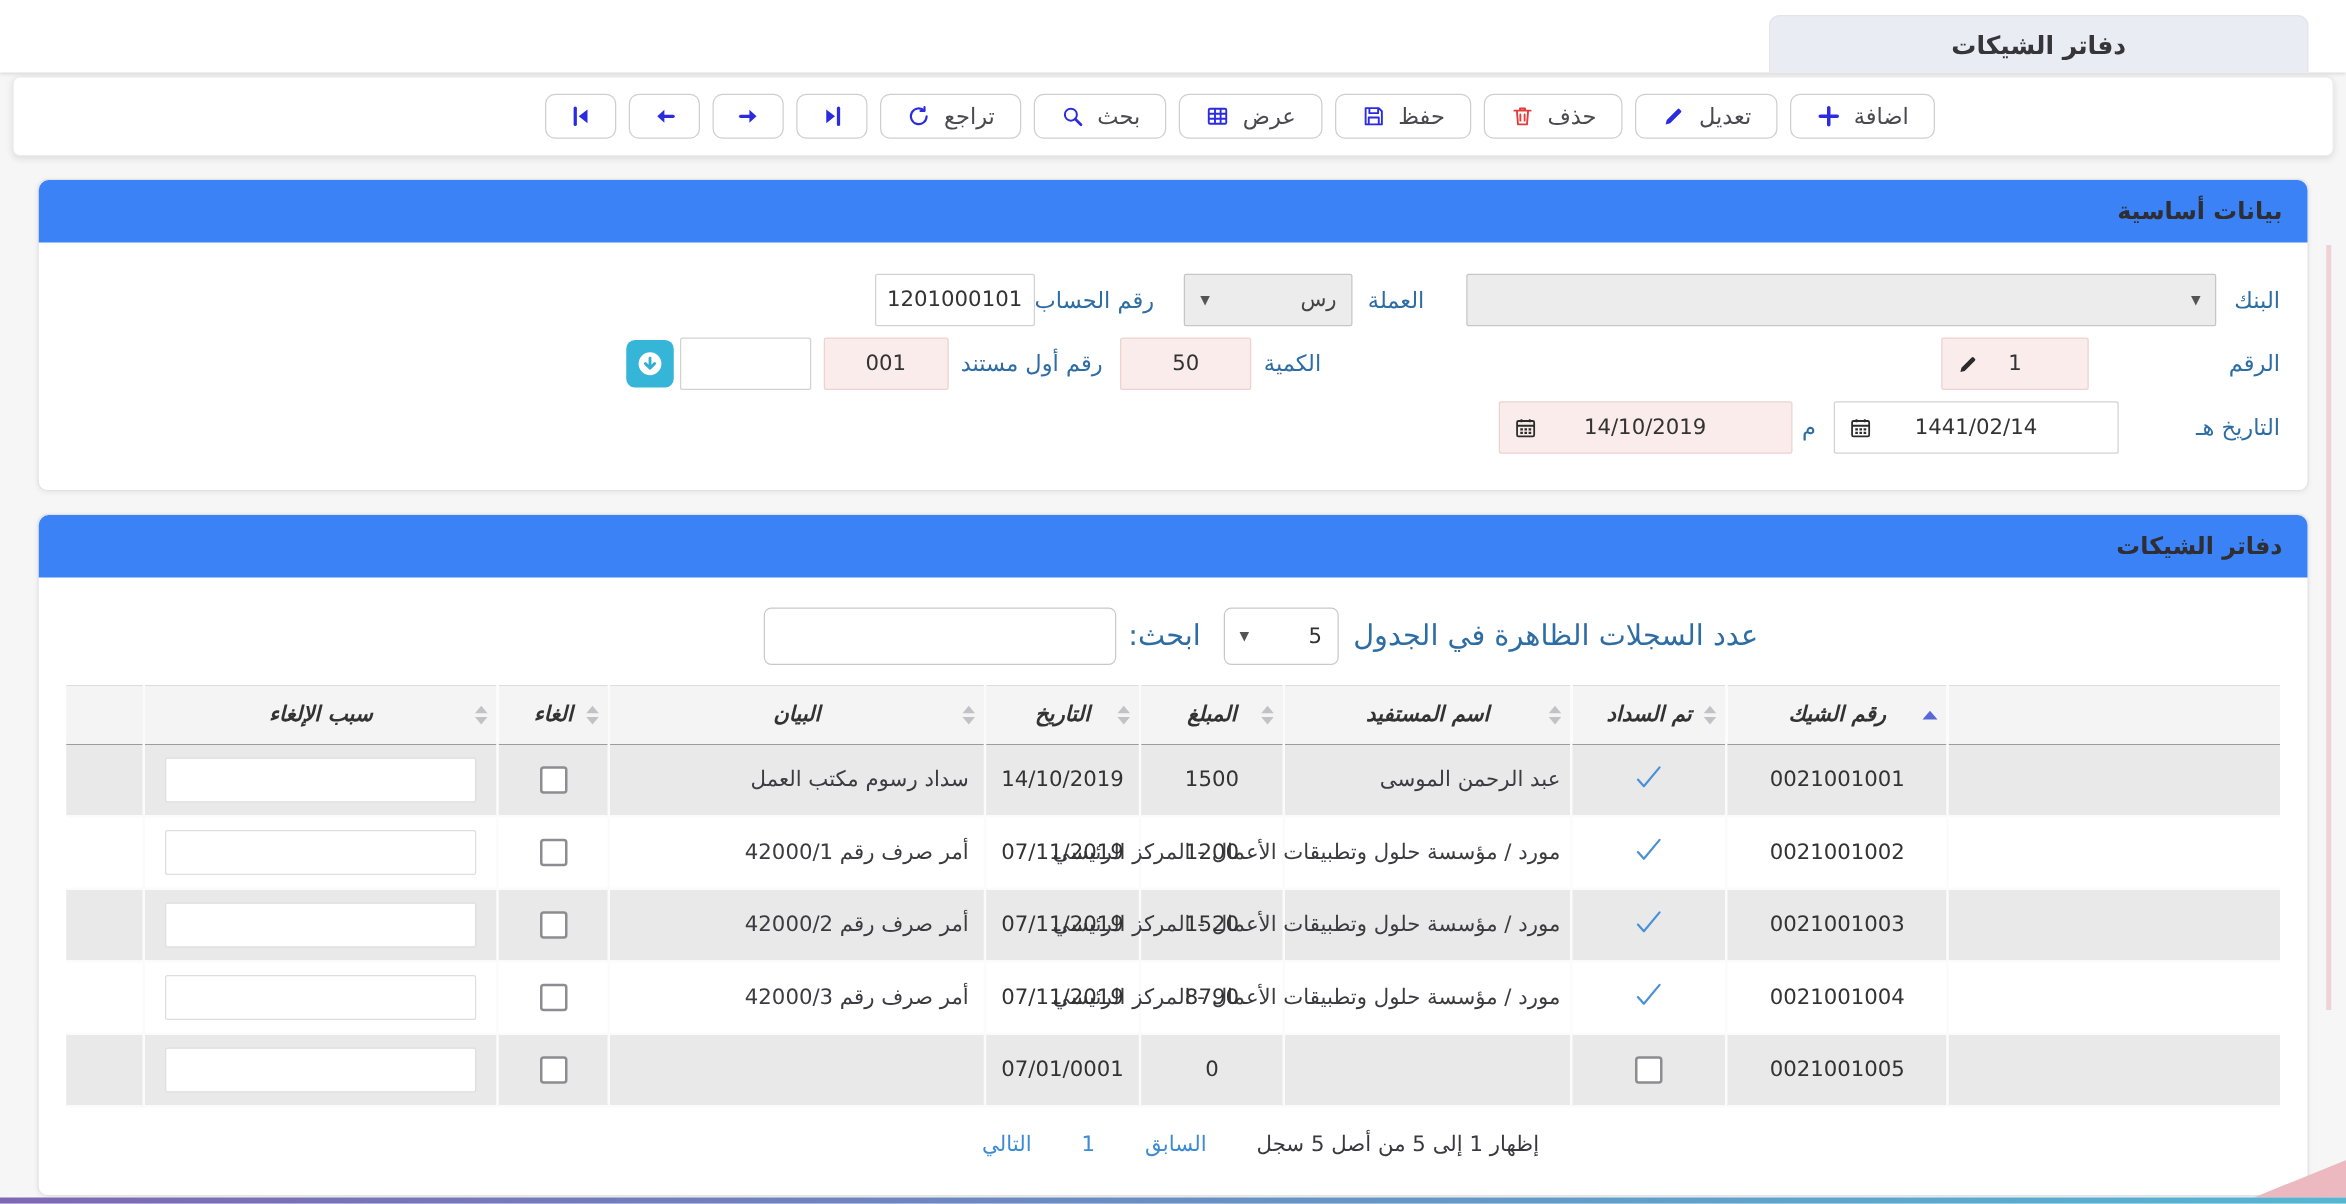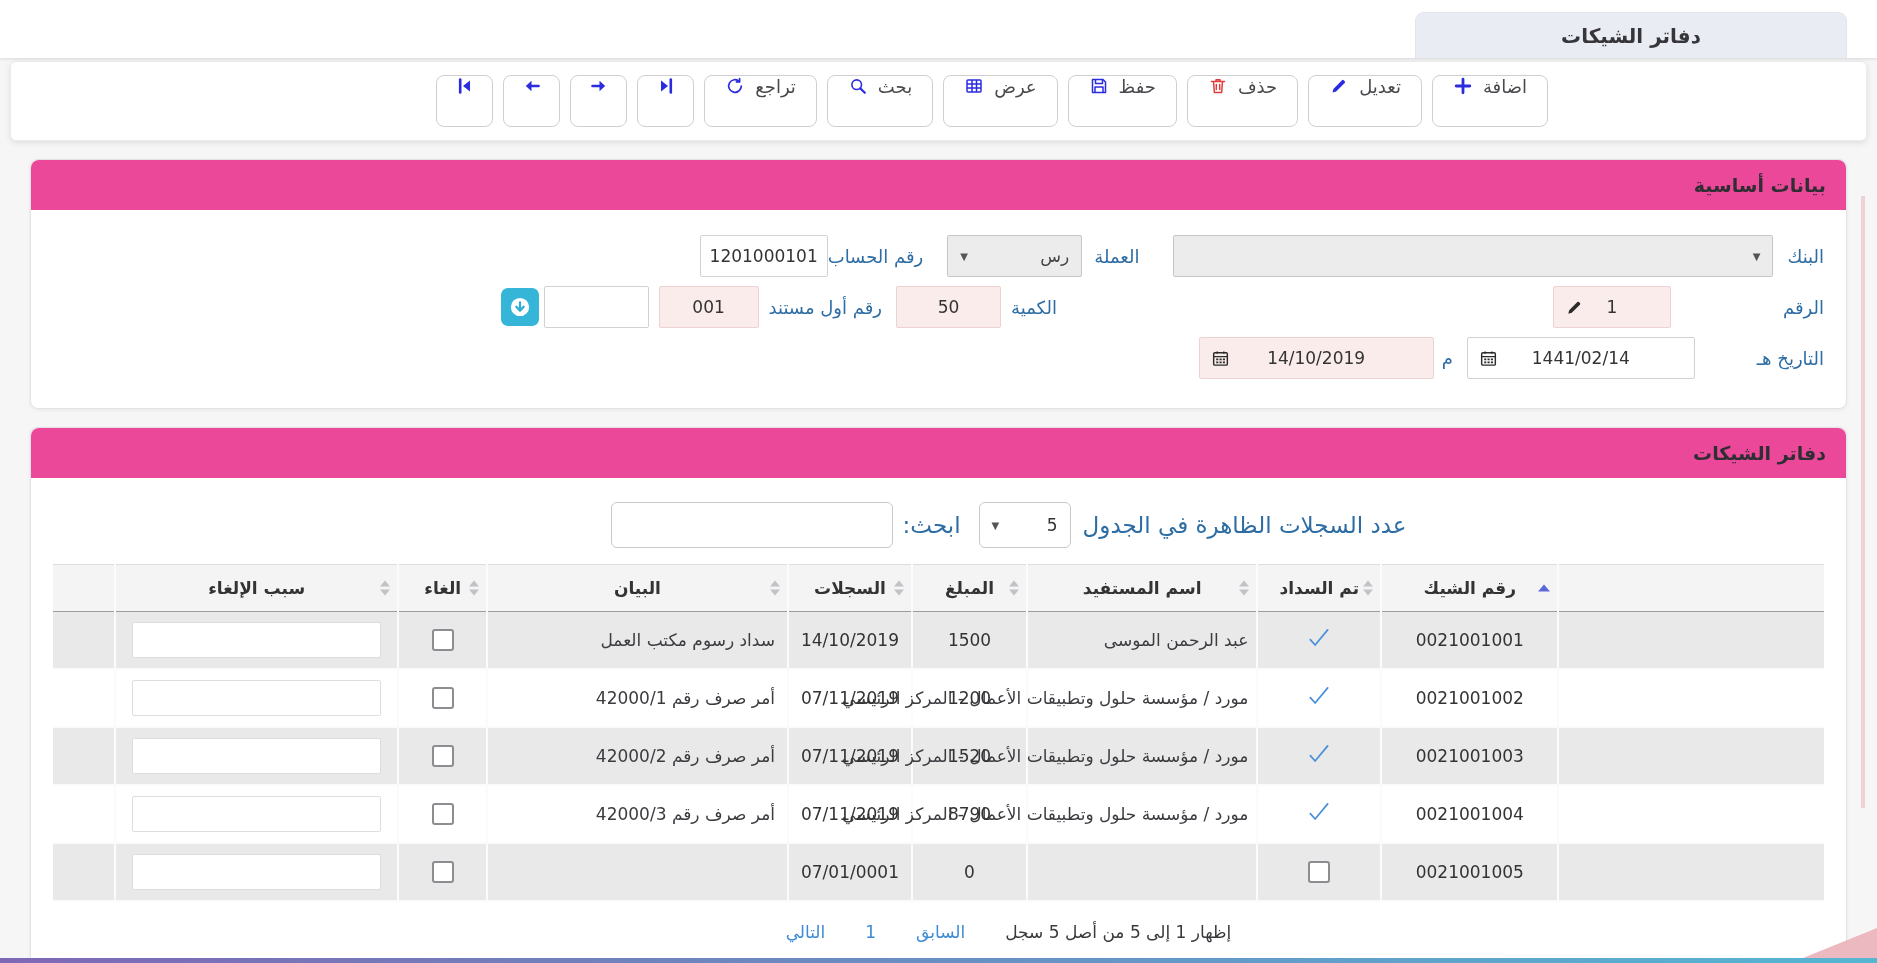--- a/index.html
+++ b/index.html
@@ -24,30 +24,30 @@
   
   .toolbar {
     background:#fff; border:1px solid #ececee; border-radius:6px;
     box-shadow:0 2px 6px rgba(0,0,0,.10);
     margin:3px 10px 0; padding:13px 16px; padding-left:16px;
     padding-right:318px;
     display:flex; align-items:center; gap:10px;
   }
   .tbtn {
     background:#fff; border:1px solid #cfcfd2; border-radius:8px;
-    height:52px; padding:0 20px; display:flex; align-items:flex-start; gap:10px;
+    height:36px; padding:0 20px; display:flex; align-items:center; gap:10px;
     font-family:"DejaVu Sans", sans-serif; font-size:18px; color:#4a4a4e; cursor:pointer;
   }
   .tbtn .ic { color:#2b2be0; display:flex; }
   .tbtn.danger .ic { color:#e03c3c; }
   .tbtn.nav { width:57px; padding:0; justify-content:center; }
   .tbtn svg { width:20px; height:20px; }
   
   .card { background:#fff; border:1px solid #e3e3e6; border-radius:8px; margin:18px 30px; box-shadow:0 1px 4px rgba(0,0,0,.06); }
-  .card-header { background:#ec4899; padding:14px 20px; font-weight:bold; font-size:19px; color:#2e2e33; border-radius:8px 8px 0 0; }
+  .card-header { background:#3b82f6; padding:14px 20px; font-weight:bold; font-size:19px; color:#2e2e33; border-radius:8px 8px 0 0; }
   .card-body { padding:16px 22px 20px; }
   
   .frow { display:flex; align-items:center; margin:9px 0; }
   .flabel { color:#2e6da4; font-size:18px; white-space:nowrap; }
   .select {
     background:#ececed; border:1px solid #c6c6c9; border-radius:2px; height:42px;
     display:flex; align-items:center; justify-content:space-between; padding:0 12px;
     color:#444; font-size:17px; cursor:pointer;
   }
   .select .arrow { font-size:10px; color:#555; }
@@ -67,21 +67,21 @@
   .dt-label { color:#2e6da4; font-size:23px; }
   .len-select { width:92px; height:46px; background:#fff; border:1px solid #c9c9cc; border-radius:6px; display:flex; align-items:center; justify-content:space-between; padding:0 12px; font-size:17px; color:#333; cursor:pointer; margin-right:12px; }
   .len-select .arrow { font-size:10px; color:#555; }
   .search-input { width:282px; height:46px; border:1px solid #c9c9cc; border-radius:6px; background:#fff; margin-right:10px; font-family:"DejaVu Sans", sans-serif; font-size:17px; padding:0 12px; }
   .search-label { margin-right:18px; }
   
   table { width:100%; border-collapse:collapse; table-layout:fixed; font-size:17px; }
   thead th {
     background:#f4f4f5; font-weight:bold; color:#333; padding:13px 6px;
     border-bottom:1px solid #9c9c9f; border-top:1px solid #dcdcde;
-    position:relative; text-align:center; cursor:pointer;
+    position:relative; text-align:center; cursor:pointer;font-style:italic;
   }
   th,td { border-left:2px solid #fbfbfc; }
   th:last-child, td:last-child { border-left:none; }
   tbody td { padding:10px 8px; height:40px; }
   tbody tr { border-bottom:2px solid #fbfbfc; }
   tbody tr:nth-child(odd) { background:#e9e9ea; }
   tbody tr:nth-child(even) { background:#fff; }
   .c-lead{width:15%;} .c-checkno{width:10%;} .c-paid{width:7%;} .c-benef{width:13%;}
   .c-amount{width:6.5%;} .c-date{width:7%;} .c-desc{width:17%;} .c-cancel{width:5%;}
   .c-reason{width:16%;} .c-end{width:3.5%;}
@@ -315,21 +315,21 @@
                 <i class="down"></i>
               </span></th>
             <th class="c-benef"><span>اسم المستفيد</span><span class="sort">
                 <i class="up"></i>
                 <i class="down"></i>
               </span></th>
             <th class="c-amount"><span>المبلغ</span><span class="sort">
                 <i class="up"></i>
                 <i class="down"></i>
               </span></th>
-            <th class="c-date"><span>السجلات</span><span class="sort">
+            <th class="c-date"><span>التاريخ</span><span class="sort">
                 <i class="up"></i>
                 <i class="down"></i>
               </span></th>
             <th class="c-desc"><span>البيان</span><span class="sort">
                 <i class="up"></i>
                 <i class="down"></i>
               </span></th>
             <th class="c-cancel"><span>الغاء</span><span class="sort">
                 <i class="up"></i>
                 <i class="down"></i>

